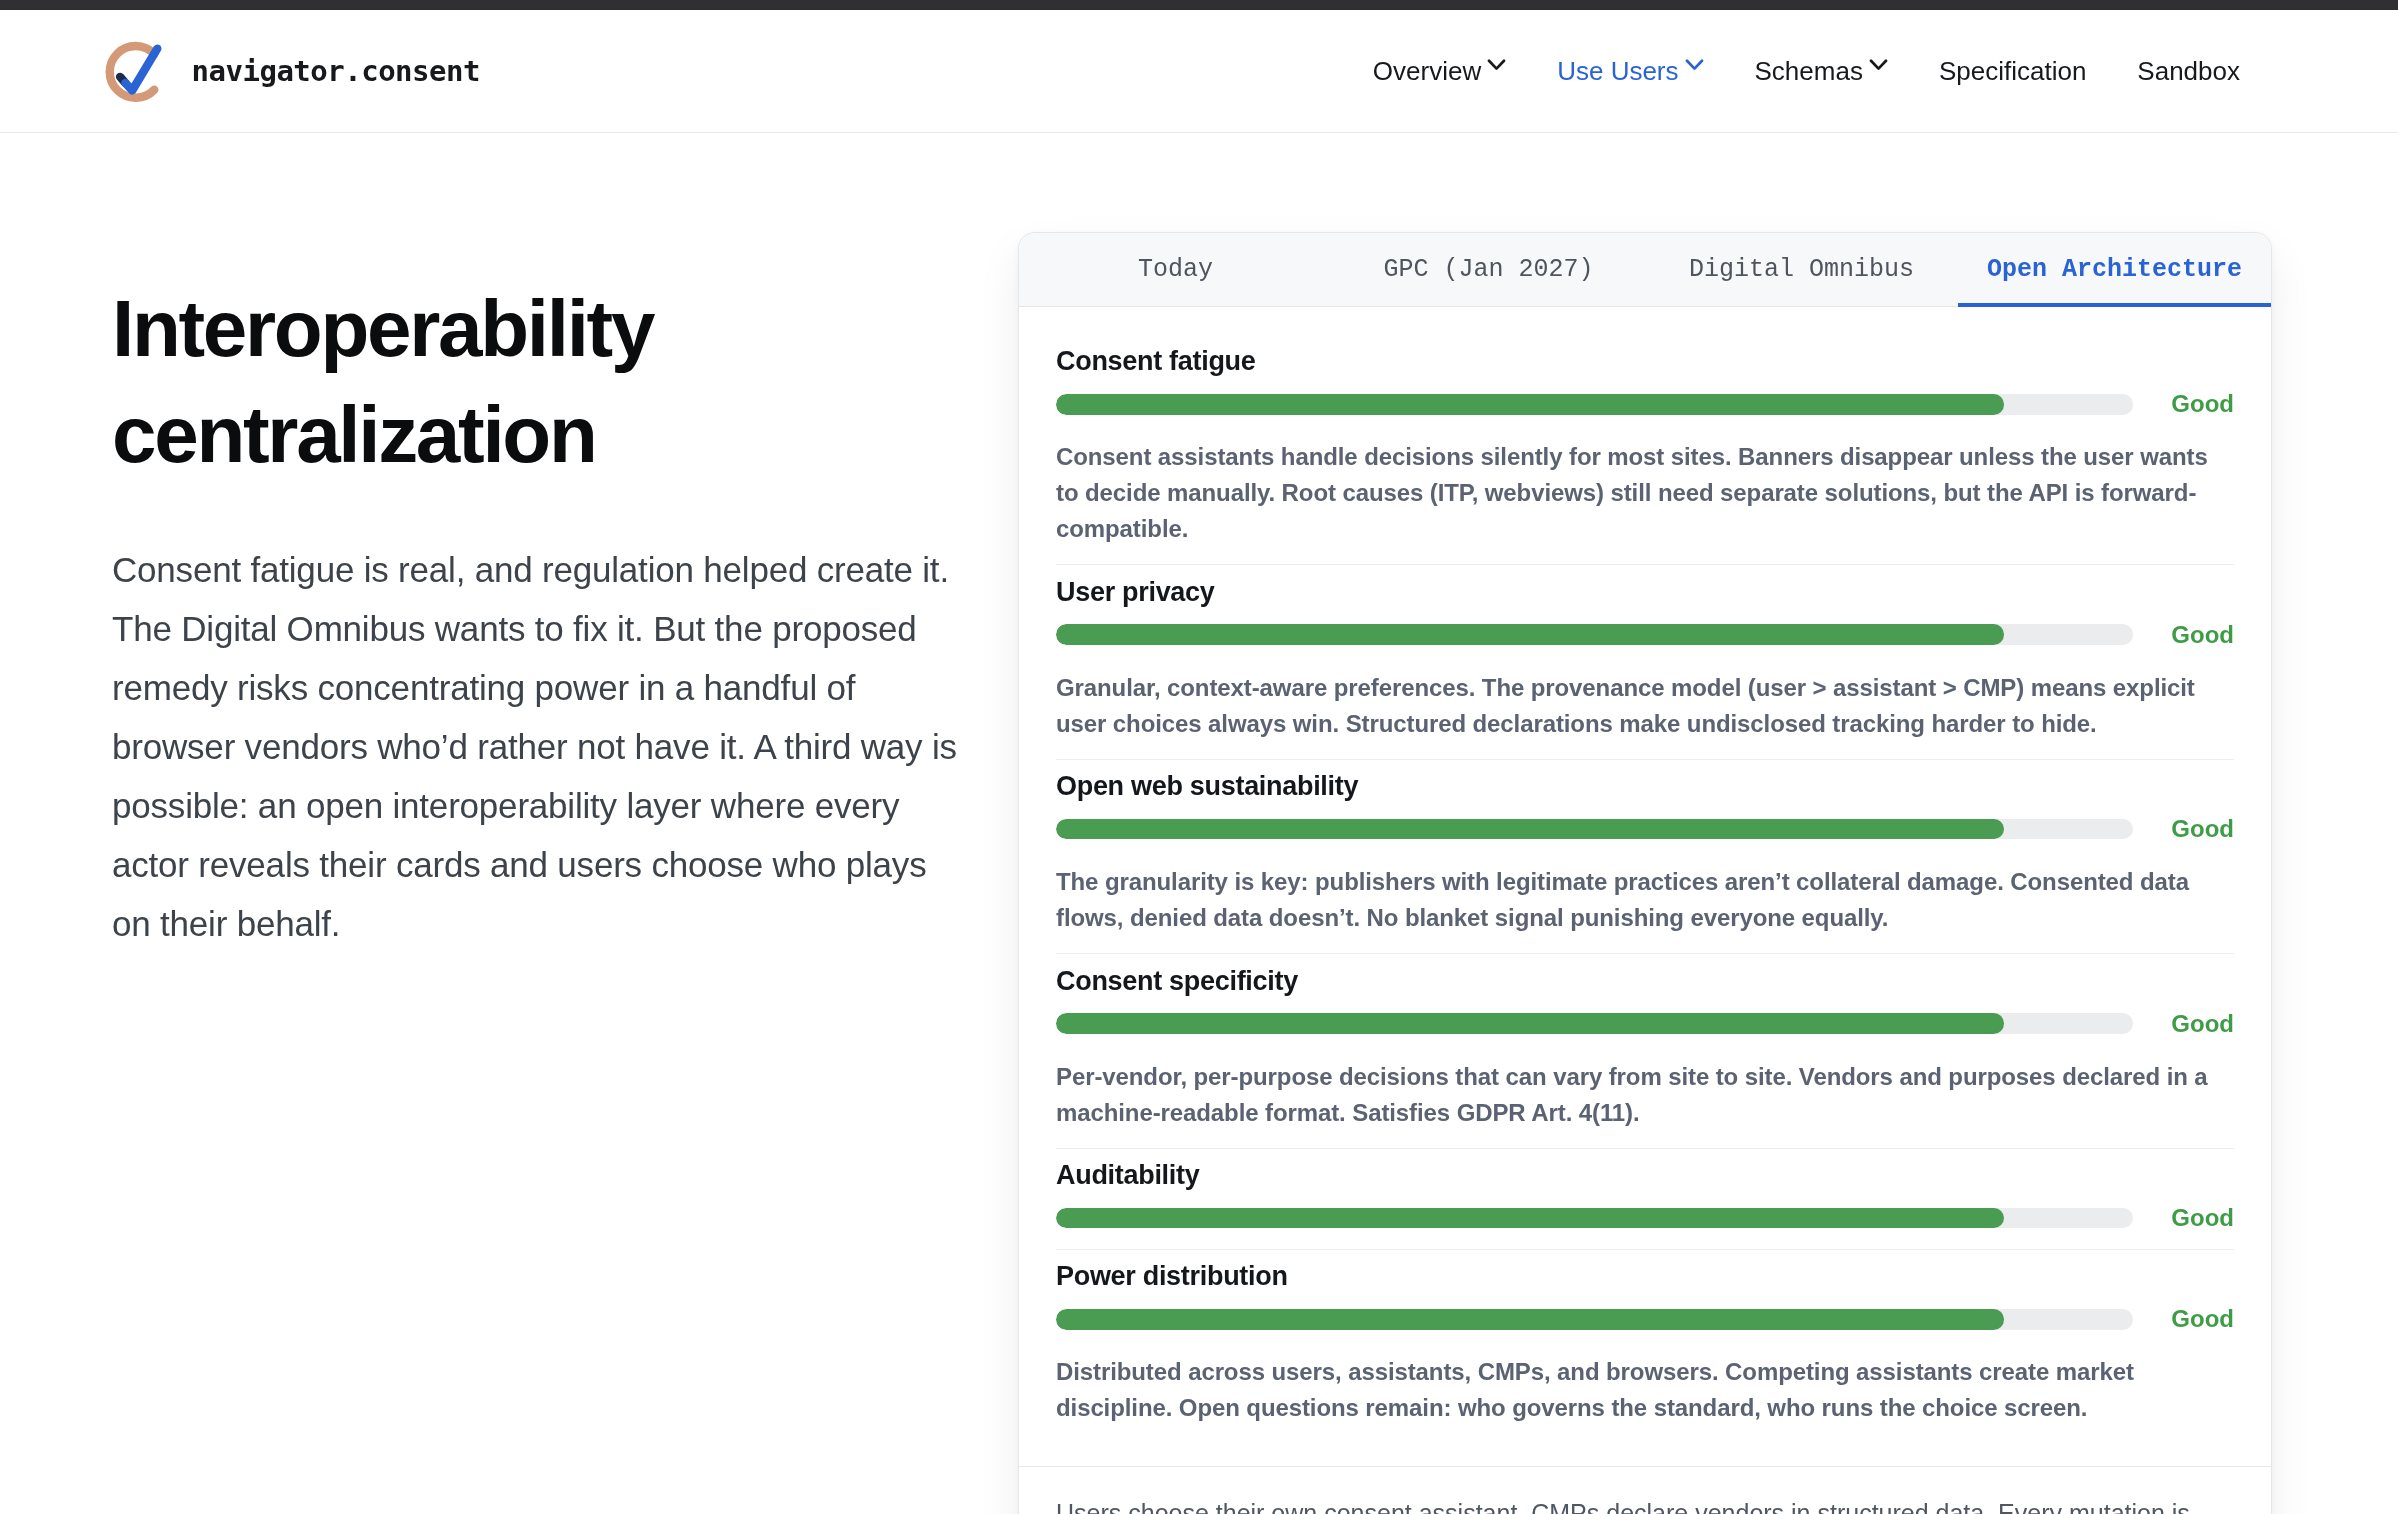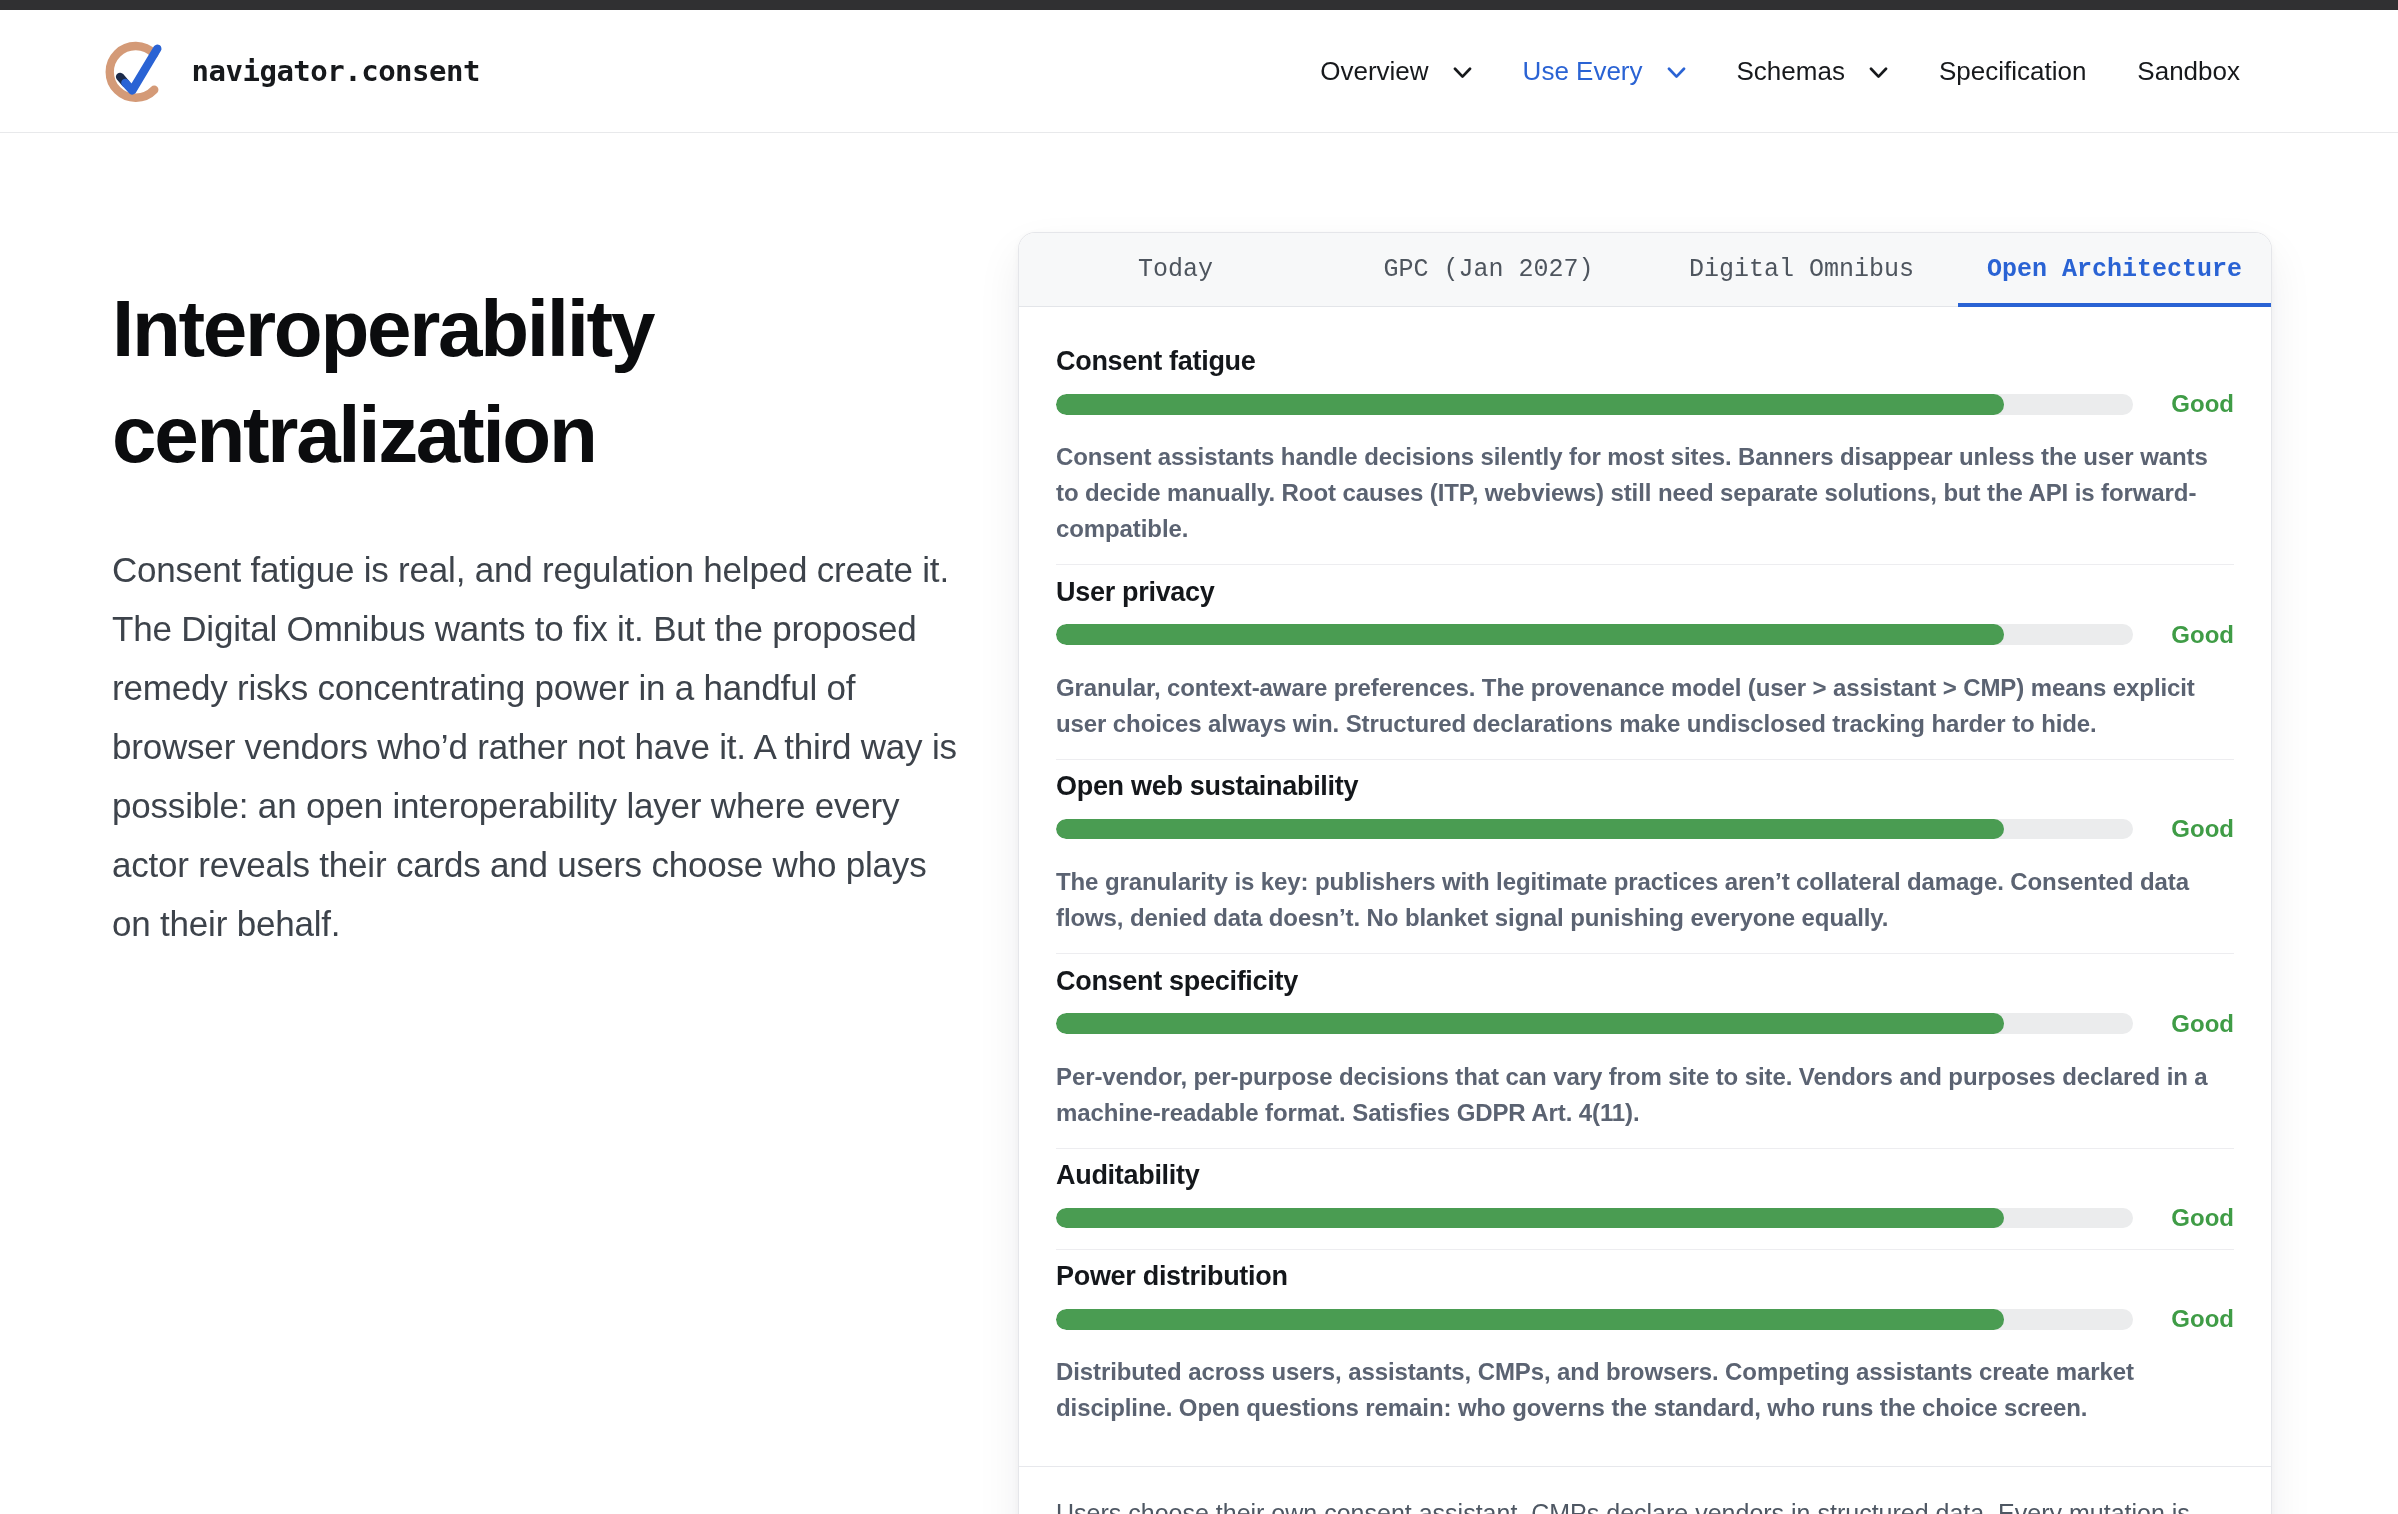--- a/index.html
+++ b/index.html
@@ -24,21 +24,21 @@
     background: #ffffff;
   }
   .brand { display: flex; align-items: center; gap: 20.6px; cursor: pointer; }
   .brand-logo { width: 73px; height: 73px; display: block; }
   .brand-name {
     font-family: "DejaVu Sans Mono", "Liberation Mono", monospace;
     font-weight: 700; font-size: 29px; letter-spacing: -0.5px; color: #17191c;
   }
   nav { display: flex; align-items: center; gap: 51px; }
   .nav-item {
-    display: flex; align-items: center; gap: 24px;
+    display: flex; align-items: flex-start; gap: 6px;
     font-size: 26px; color: #17191c; cursor: pointer; white-space: nowrap;
   }
   .nav-item.active { color: #2a63d4; }
   .chev { width: 19px; height: 12px; display: block; margin-top: 3.7px; }
 
   
   .hero { position: absolute; left: 112px; top: 276px; width: 890px; }
   .hero h1 {
     font-size: 80px; line-height: 106px; font-weight: 800;
     letter-spacing: -2.3px; color: #0b0c0e; margin-bottom: 52px;
@@ -121,21 +121,21 @@
   <nav>
     <div class="nav-item">
       <span>Overview</span>
       <span>
         <svg class="chev" viewBox="0 0 12 8">
             <path d="M1 1.2 L6 6.4 L11 1.2" stroke="currentColor" stroke-width="1.8" fill="none" stroke-linecap="round" stroke-linejoin="round"></path>
           </svg>
       </span>
     </div>
     <div class="nav-item active">
-      <span>Use Every</span>
+      <span>Use Users</span>
       <span>
         <svg class="chev" viewBox="0 0 12 8">
             <path d="M1 1.2 L6 6.4 L11 1.2" stroke="currentColor" stroke-width="1.8" fill="none" stroke-linecap="round" stroke-linejoin="round"></path>
           </svg>
       </span>
     </div>
     <div class="nav-item">
       <span>Schemas</span>
       <span>
         <svg class="chev" viewBox="0 0 12 8">

